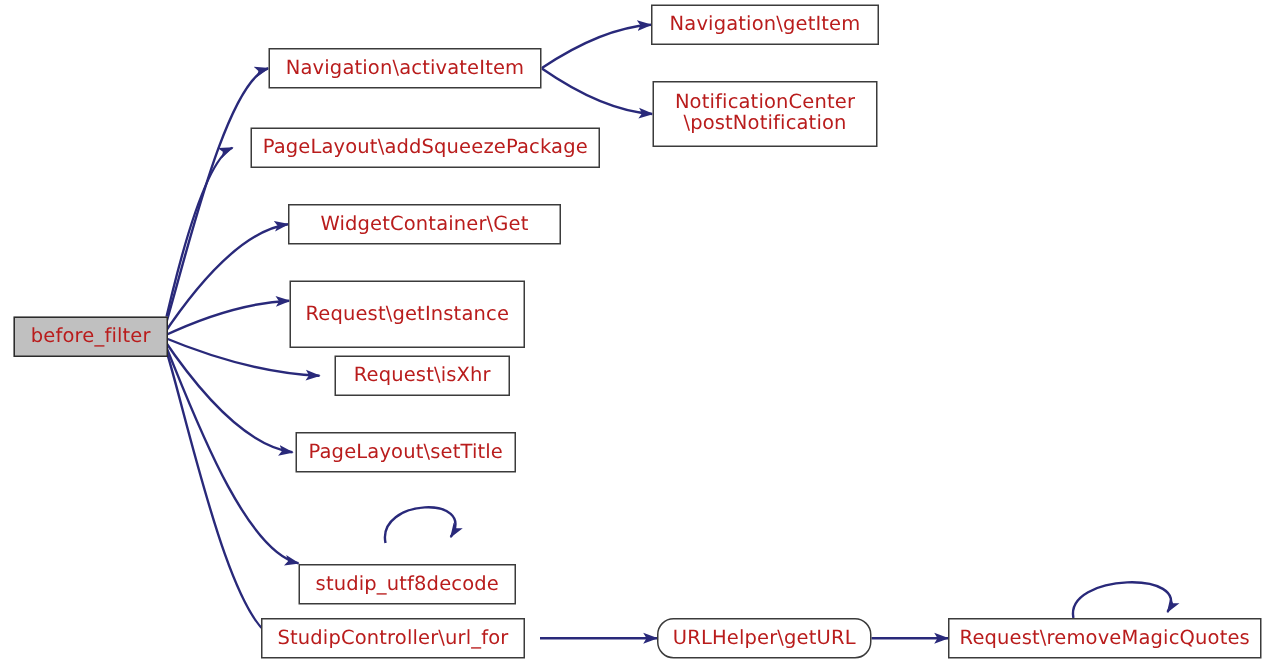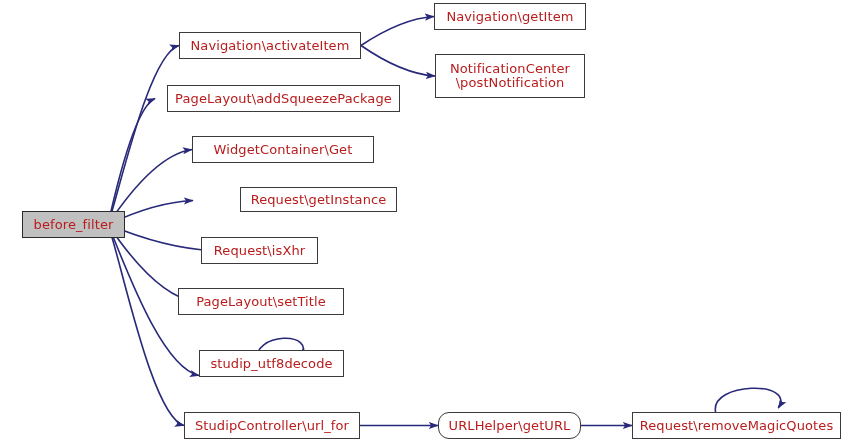--- a/index.html
+++ b/index.html
@@ -73,29 +73,29 @@
         <path d="M361,45.5 C374.14,36.7275 403.34,18.414 434,16.5" stroke="#29297a" stroke-width="1.6" fill="none" marker-end="url(#arrowhead)"></path>
         <path d="M361,45.5 C374.32,54.72625 403.92,73.987 435,76" stroke="#29297a" stroke-width="1.6" fill="none" marker-end="url(#arrowhead)"></path>
         <path d="M257,362 C251,332 318.5,330 300.5,358" stroke="#29297a" stroke-width="1.6" fill="none" marker-end="url(#arrowhead)"></path>
         <path d="M360,425.5 L438,425.5" stroke="#29297a" stroke-width="1.6" fill="none" marker-end="url(#arrowhead)"></path>
         <path d="M581,425.5 L632,425.5" stroke="#29297a" stroke-width="1.6" fill="none" marker-end="url(#arrowhead)"></path>
         <path d="M715.6,412 C709.6,382 796.3,380 778.3,408" stroke="#29297a" stroke-width="1.6" fill="none" marker-end="url(#arrowhead)"></path>
       </g>
   </svg>
 
   <div id="nodes-group">
-      <div class="gnode root" style="left: 22px; top: 211px; width: 103px; height: 27px; border-color: rgb(43, 43, 43); background: rgb(192, 192, 192); font-size: 13px;"><span class="nlabel">before_filter</span></div>
+      <div class="gnode root" style="left: 9px; top: 211px; width: 103px; height: 27px; border-color: rgb(43, 43, 43); background: rgb(192, 192, 192); font-size: 13px;"><span class="nlabel">before_filter</span></div>
       <div class="gnode" style="left: 179px; top: 32px; width: 182px; height: 27px; border-color: rgb(59, 59, 59); background: rgb(255, 255, 255); font-size: 13px;"><span class="nlabel">Navigation\activateItem</span></div>
       <div class="gnode" style="left: 155px; top: 85px; width: 233px; height: 27px; border-color: rgb(59, 59, 59); background: rgb(255, 255, 255); font-size: 13px; margin-left: 12px;"><span class="nlabel">PageLayout\addSqueezePackage</span></div>
       <div class="gnode" style="left: 192px; top: 136px; width: 182px; height: 27px; border-color: rgb(59, 59, 59); background: rgb(255, 255, 255); font-size: 13px;"><span class="nlabel">WidgetContainer\Get</span></div>
-      <div class="gnode" style="left: 193px; top: 187px; width: 157px; height: 25px; border-color: rgb(59, 59, 59); background: rgb(255, 255, 255); font-size: 13px; margin-left: 47px;"><span class="nlabel">Request\getInstance</span></div>
-      <div class="gnode" style="left: 201px; top: 237px; width: 117px; height: 27px; border-color: rgb(59, 59, 59); background: rgb(255, 255, 255); font-size: 13px;"><span class="nlabel">Request\isXhr</span></div>
-      <div class="gnode" style="left: 178px; top: 288px; width: 166px; height: 27px; border-color: rgb(59, 59, 59); background: rgb(255, 255, 255); font-size: 13px;"><span class="nlabel">PageLayout\setTitle</span></div>
-      <div class="gnode" style="left: 199px; top: 350px; width: 145px; height: 27px; border-color: rgb(59, 59, 59); background: rgb(255, 255, 255); font-size: 13px;"><span class="nlabel">studip_utf8decode</span></div>
-      <div class="gnode" style="left: 184px; top: 412px; width: 176px; height: 27px; border-color: rgb(59, 59, 59); background: rgb(255, 255, 255); font-size: 13px;"><span class="nlabel">StudipController\url_for</span></div>
+      <div class="gnode" style="left: 193px; top: 187px; width: 157px; height: 45px; border-color: rgb(59, 59, 59); background: rgb(255, 255, 255); font-size: 13px;"><span class="nlabel">Request\getInstance</span></div>
+      <div class="gnode" style="left: 223px; top: 237px; width: 117px; height: 27px; border-color: rgb(59, 59, 59); background: rgb(255, 255, 255); font-size: 13px;"><span class="nlabel">Request\isXhr</span></div>
+      <div class="gnode" style="left: 197px; top: 288px; width: 147px; height: 27px; border-color: rgb(59, 59, 59); background: rgb(255, 255, 255); font-size: 13px;"><span class="nlabel">PageLayout\setTitle</span></div>
+      <div class="gnode" style="left: 199px; top: 376px; width: 145px; height: 27px; border-color: rgb(59, 59, 59); background: rgb(255, 255, 255); font-size: 13px;"><span class="nlabel">studip_utf8decode</span></div>
+      <div class="gnode" style="left: 174px; top: 412px; width: 176px; height: 27px; border-color: rgb(59, 59, 59); background: rgb(255, 255, 255); font-size: 13px;"><span class="nlabel">StudipController\url_for</span></div>
       <div class="gnode" style="left: 434px; top: 3px; width: 152px; height: 27px; border-color: rgb(59, 59, 59); background: rgb(255, 255, 255); font-size: 13px;"><span class="nlabel">Navigation\getItem</span></div>
       <div class="gnode" style="left: 435px; top: 54px; width: 150px; height: 44px; border-color: rgb(59, 59, 59); background: rgb(255, 255, 255); font-size: 13px;"><span class="nlabel">NotificationCenter
 \postNotification</span></div>
       <div class="gnode" style="left: 438px; top: 412px; width: 143px; height: 27px; border-color: rgb(59, 59, 59); background: rgb(255, 255, 255); font-size: 13px; border-radius: 11px;"><span class="nlabel">URLHelper\getURL</span></div>
       <div class="gnode" style="left: 632px; top: 412px; width: 209px; height: 27px; border-color: rgb(59, 59, 59); background: rgb(255, 255, 255); font-size: 13px;"><span class="nlabel">Request\removeMagicQuotes</span></div>
     </div>
 
 </div>
 
 </body></html>

